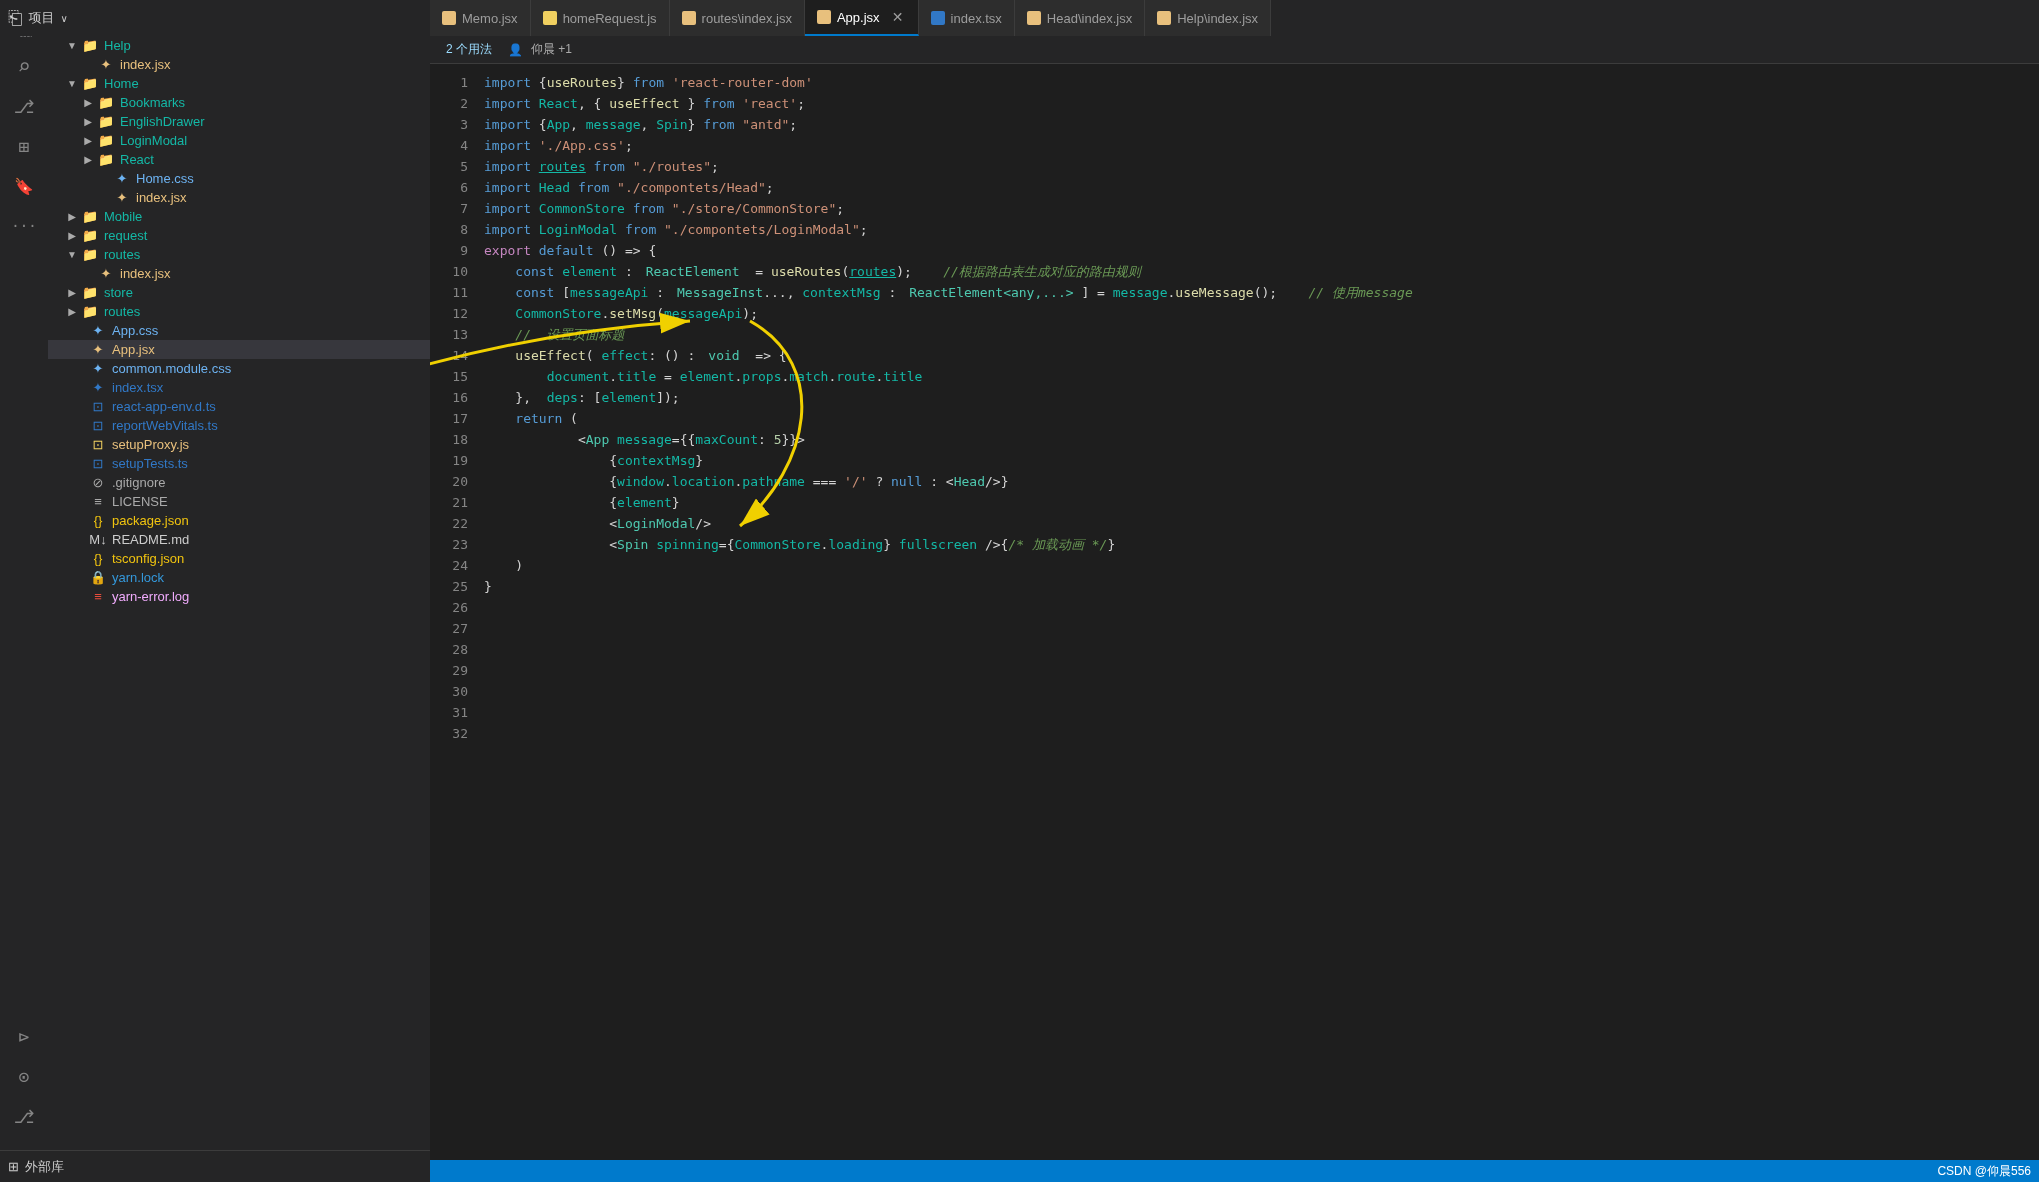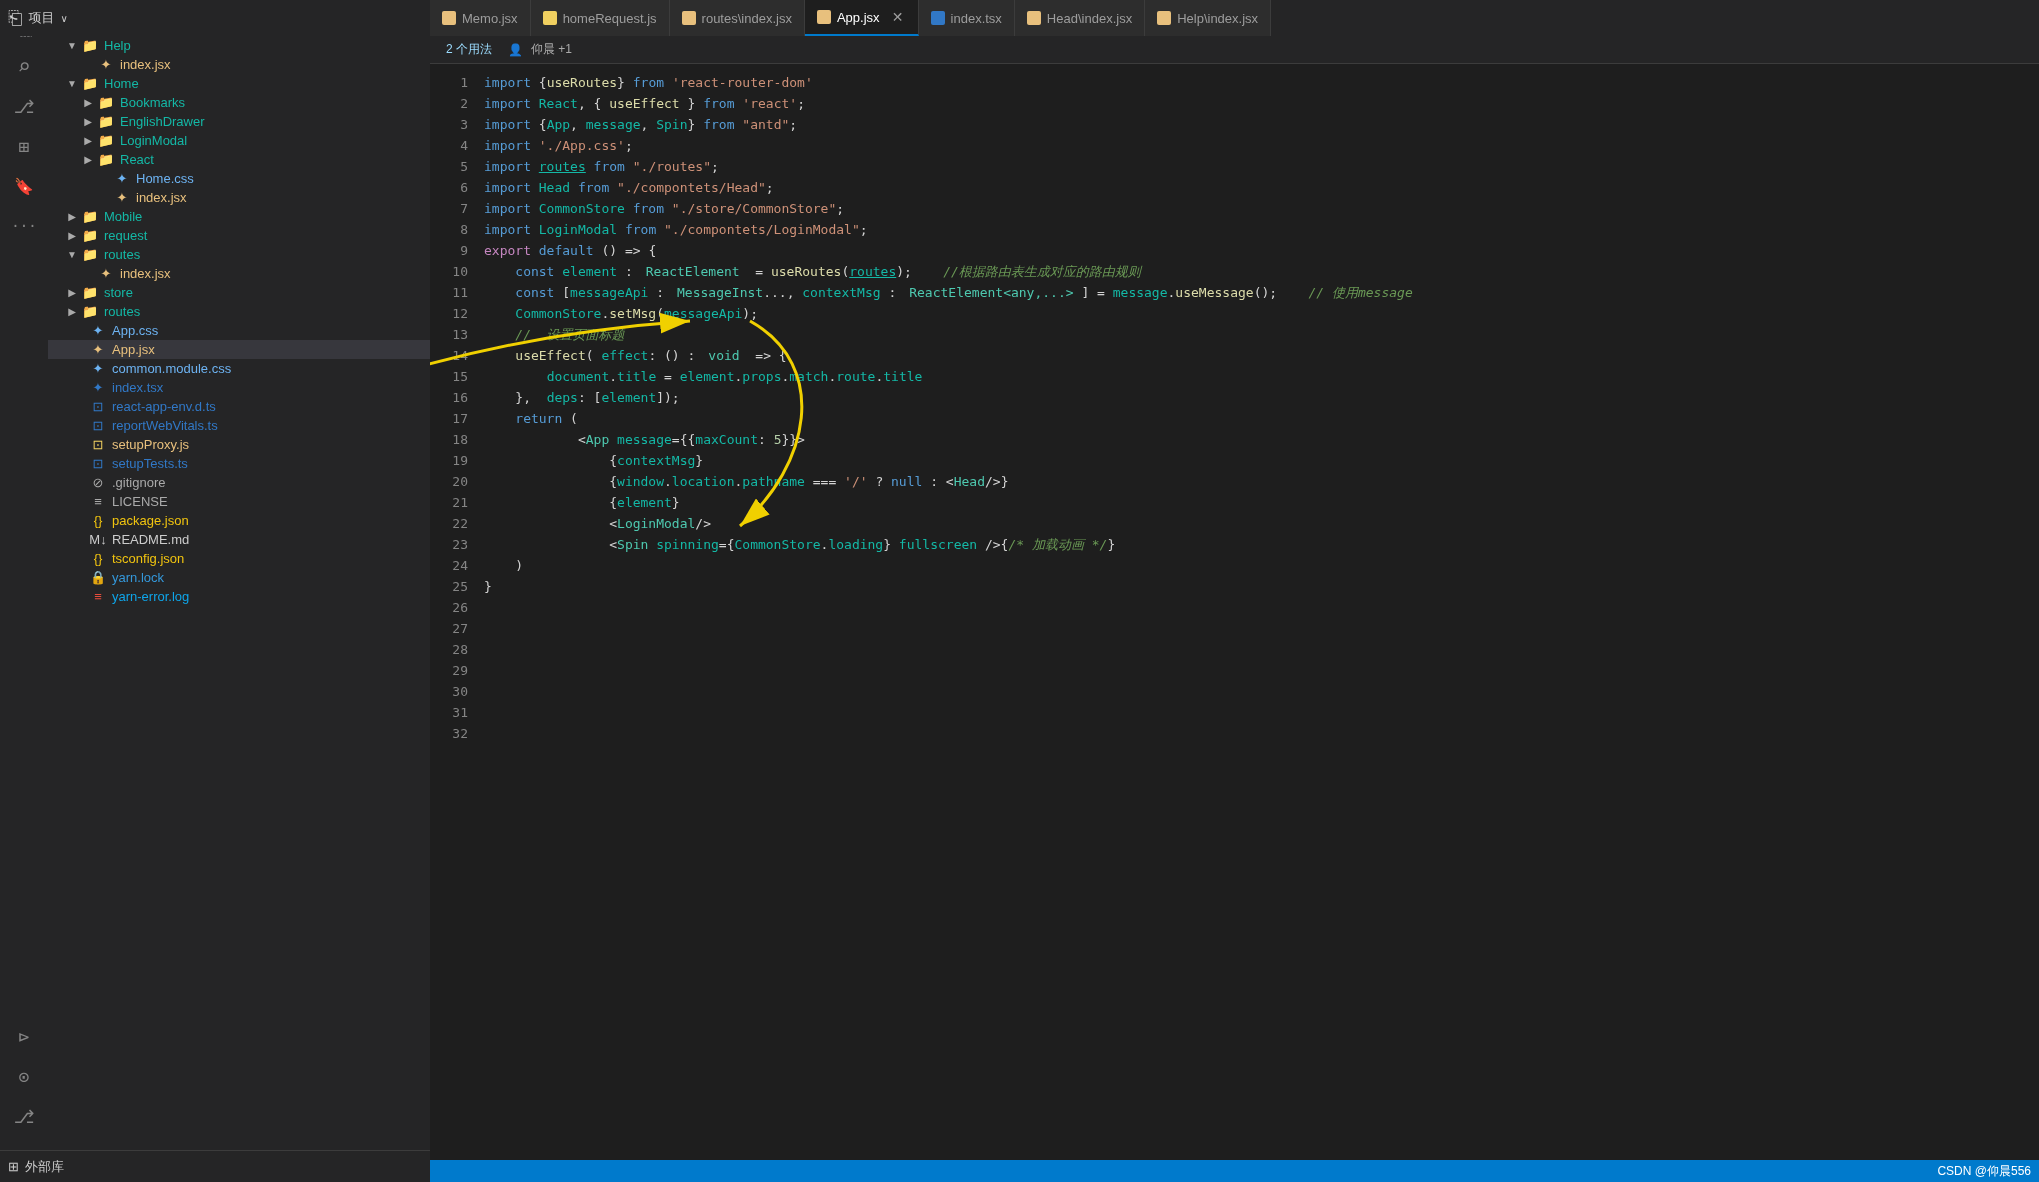--- a/index.html
+++ b/index.html
@@ -83,21 +83,21 @@
     .tree-item .indent { display: inline-block; }
     .tree-item .arrow { width: 16px; display: inline-block; text-align: center; color: #aaa; font-size: 10px; }
     .tree-item .icon { width: 20px; display: inline-block; text-align: center; margin-right: 4px; }
     .tree-item .label { color: #14b8a6; }
     .tree-item .label.file-jsx { color: #e8c07d; }
     .tree-item .label.file-css { color: #6db3f2; }
     .tree-item .label.file-ts { color: #3178c6; }
     .tree-item .label.file-js { color: #e8c07d; }
     .tree-item .label.file-json { color: #f1c40f; }
     .tree-item .label.file-md { color: #ccc; }
-    .tree-item .label.file-log { color: #0ea5e9; }
+    .tree-item .label.file-log { color: #f0abfc; }
     .tree-item .label.file-lock { color: #3498db; }
     .tree-item .label.file-ignore { color: #aaa; }
 
     .folder-icon { color: #c9c9c9; }
 
     
     .bottom-bar {
       position: absolute;
       bottom: 0; left: 0;
       width: 430px;

